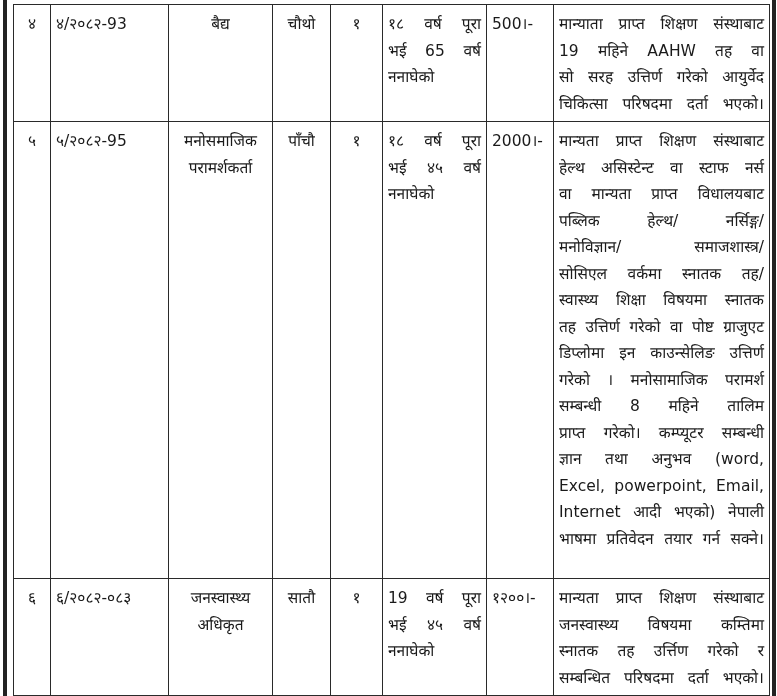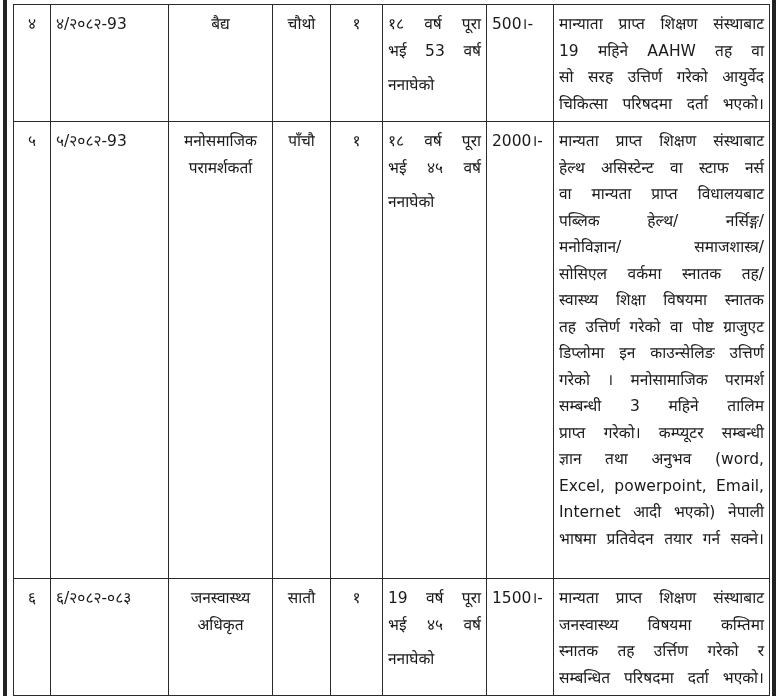--- a/index.html
+++ b/index.html
@@ -17,21 +17,21 @@
     vertical-align: top;
     padding: 6px 5px 4px 5px;
     font-size: 15.5px;
     line-height: 26.5px;
   }
   td.c-center { text-align: center; }
   tr.r4 td { height: 105px; }
   tr.r5 td { height: 446px; }
   tr.r6 td { height: 102px; }
   .qual-line { display: block; text-align: justify; text-align-last: justify; white-space: nowrap; }
-  .qual-line.last { text-align-last: left; margin-top: 8px; }
+  .qual-line.last { text-align-last: left; }
 </style>
 </head>
 <body>
 
 <div class="outer-left"></div>
 <div class="outer-right"></div>
 
 <table class="posts">
   <colgroup>
     <col style="width:37px">
@@ -46,35 +46,35 @@
   <tbody>
 
     <tr class="r4">
       <td class="c-center">४</td>
       <td>४/२०८२-93</td>
       <td class="c-center">बैद्य</td>
       <td class="c-center">चौथो</td>
       <td class="c-center">१</td>
       <td>
         <span class="qual-line">१८ वर्ष पूरा</span>
-        <span class="qual-line">भई 53 वर्ष</span>
+        <span class="qual-line">भई 65 वर्ष</span>
         <span class="qual-line last">ननाघेको</span>
       </td>
       <td>500।-</td>
       <td>
         <span class="qual-line">मान्याता प्राप्त शिक्षण संस्थाबाट</span>
         <span class="qual-line">19 महिने AAHW तह वा</span>
         <span class="qual-line">सो सरह उत्तिर्ण गरेको आयुर्वेद</span>
         <span class="qual-line">चिकित्सा परिषदमा दर्ता भएको।</span>
       </td>
     </tr>
 
     <tr class="r5">
       <td class="c-center">५</td>
-      <td>५/२०८२-93</td>
+      <td>५/२०८२-95</td>
       <td class="c-center">
         <div>मनोसमाजिक</div>
         <div>परामर्शकर्ता</div>
       </td>
       <td class="c-center">पाँचौ</td>
       <td class="c-center">१</td>
       <td>
         <span class="qual-line">१८ वर्ष पूरा</span>
         <span class="qual-line">भई ४५ वर्ष</span>
         <span class="qual-line last">ननाघेको</span>
@@ -84,21 +84,21 @@
         <span class="qual-line">मान्यता प्राप्त शिक्षण संस्थाबाट</span>
         <span class="qual-line">हेल्थ असिस्टेन्ट वा स्टाफ नर्स</span>
         <span class="qual-line">वा मान्यता प्राप्त विधालयबाट</span>
         <span class="qual-line">पब्लिक हेल्थ/ नर्सिङ्ग/</span>
         <span class="qual-line">मनोविज्ञान/ समाजशास्त्र/</span>
         <span class="qual-line">सोसिएल वर्कमा स्नातक तह/</span>
         <span class="qual-line">स्वास्थ्य शिक्षा विषयमा स्नातक</span>
         <span class="qual-line">तह उत्तिर्ण गरेको वा पोष्ट ग्राजुएट</span>
         <span class="qual-line">डिप्लोमा इन काउन्सेलिङ उत्तिर्ण</span>
         <span class="qual-line">गरेको । मनोसामाजिक परामर्श</span>
-        <span class="qual-line">सम्बन्धी 3 महिने तालिम</span>
+        <span class="qual-line">सम्बन्धी 8 महिने तालिम</span>
         <span class="qual-line">प्राप्त गरेको। कम्प्यूटर सम्बन्धी</span>
         <span class="qual-line">ज्ञान तथा अनुभव (word,</span>
         <span class="qual-line">Excel, powerpoint, Email,</span>
         <span class="qual-line">Internet आदी भएको) नेपाली</span>
         <span class="qual-line">भाषमा प्रतिवेदन तयार गर्न सक्ने।</span>
       </td>
     </tr>
 
     <tr class="r6">
       <td class="c-center">६</td>
@@ -107,21 +107,21 @@
         <div>जनस्वास्थ्य</div>
         <div>अधिकृत</div>
       </td>
       <td class="c-center">सातौ</td>
       <td class="c-center">१</td>
       <td>
         <span class="qual-line">19 वर्ष पूरा</span>
         <span class="qual-line">भई ४५ वर्ष</span>
         <span class="qual-line last">ननाघेको</span>
       </td>
-      <td>1500।-</td>
+      <td>१२००।-</td>
       <td>
         <span class="qual-line">मान्यता प्राप्त शिक्षण संस्थाबाट</span>
         <span class="qual-line">जनस्वास्थ्य विषयमा कम्तिमा</span>
         <span class="qual-line">स्नातक तह उर्त्तिण गरेको र</span>
         <span class="qual-line">सम्बन्धित परिषदमा दर्ता भएको।</span>
       </td>
     </tr>
   </tbody>
 </table>
 

